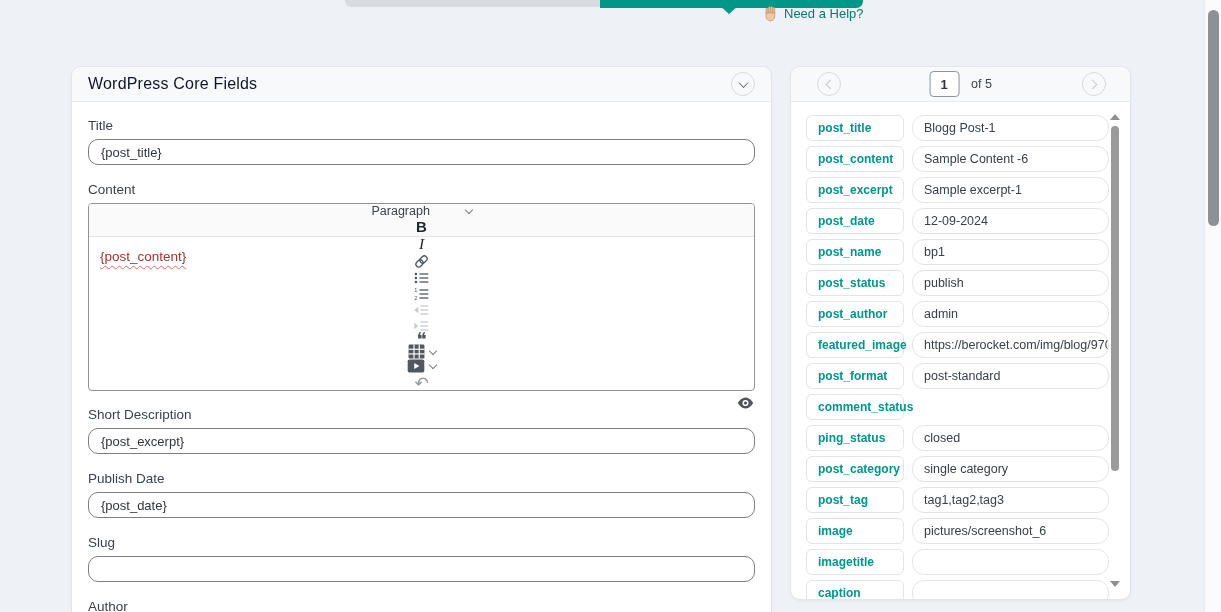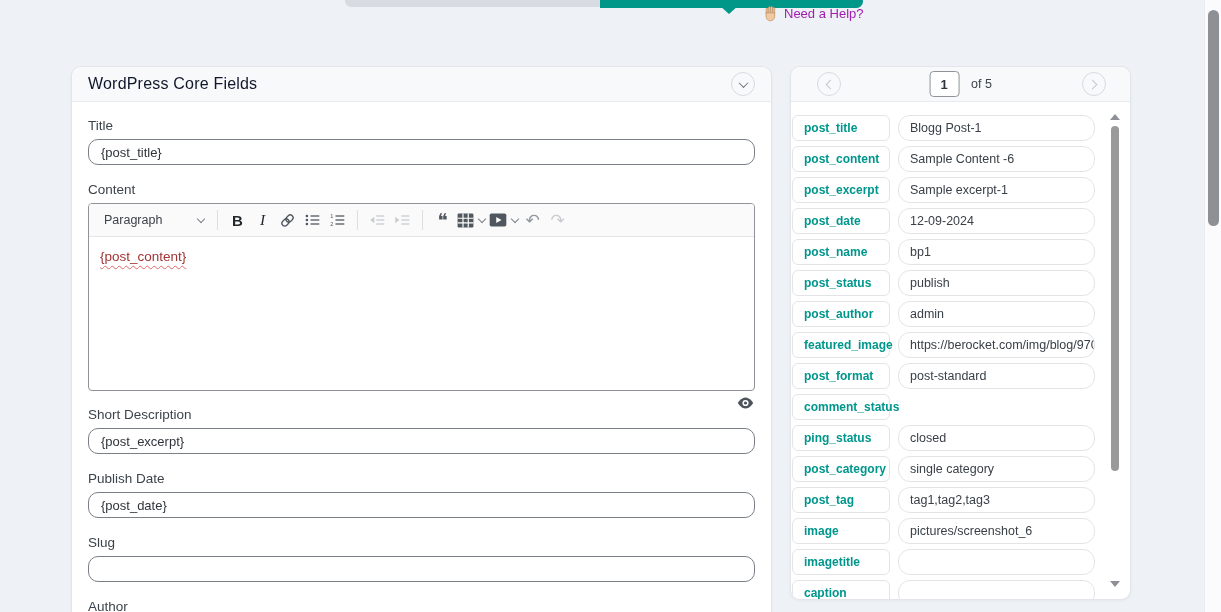--- a/index.html
+++ b/index.html
@@ -10,21 +10,21 @@
     position: relative;
     color: #3c434a;
   }
 
   
   .progress-track { position: absolute; left: 345px; top: -5px; width: 517px; height: 12px; background: #d8dce2; border-radius: 6px; }
   .progress-fill  { position: absolute; left: 600px; top: -5px; width: 263px; height: 13px; background: #009688; border-radius: 0 7px 7px 0; }
   .progress-pointer { position: absolute; left: 719px; top: 5px; width: 0; height: 0;
     border-left: 10px solid transparent; border-right: 10px solid transparent; border-top: 9px solid #009688; }
   .help-wrap { position: absolute; left: 763px; top: 5px; display: flex; align-items: center; gap: 5px; }
-  .help-link { color: #a21caf; font-size: 13px; text-decoration: none; cursor: pointer; }
+  .help-link { color: #0f766e; font-size: 13px; text-decoration: none; cursor: pointer; }
 
   
   .panel { position: absolute; background: #fff; border: 1px solid #e2e5ea; border-radius: 10px;
     box-shadow: 0 1px 3px rgba(25,35,60,.05); }
   .panel-header { height: 35px; background: #f8f9fb; border-bottom: 1px solid #e7eaee;
     border-radius: 10px 10px 0 0; display: flex; align-items: center; padding: 0 16px; position: relative; }
 
   .left-panel { left: 71px; top: 66px; width: 701px; height: 600px; }
   .left-title { font-size: 16px; font-weight: 500; color: #0f172a; letter-spacing: .2px; }
   .circle-btn { width: 24px; height: 24px; border-radius: 50%; border: 1px solid #d6dade;
@@ -37,21 +37,21 @@
 
   .left-body { padding: 16px; }
   .field-block { margin-bottom: 17px; }
   .field-label { font-size: 13.5px; color: #3c434a; margin-bottom: 6px; }
   .text-input { width: 100%; height: 26px; border: 1px solid #7b8087; border-radius: 10px;
     padding: 0 12px; font-size: 13px; color: #2f353b; background: #fff; font-family: inherit; outline: none; }
 
   
   .editor { border: 1px solid #8f9398; border-radius: 4px; overflow: hidden; margin-bottom: 16px; }
   .editor-toolbar { height: 33px; background: #fafafb; border-bottom: 1px solid #e6e6e8;
-    display: flex; align-items: center; padding: 0 9px; }
+    display: flex; align-items: center; padding: 0 9px; flex-direction: column; }
   .para-select { display: flex; align-items: center; justify-content: space-between; width: 112px;
     font-size: 12.5px; color: #3c434a; padding: 0 6px; cursor: pointer; }
   .mini-chev { width: 6px; height: 6px; border-right: 1.5px solid #7b8187; border-bottom: 1.5px solid #7b8187;
     transform: rotate(45deg); margin-top: -2px; }
   .tb-sep { width: 1px; height: 20px; background: #dcdee1; margin: 0 7px; }
   .tb-btn { min-width: 25px; height: 26px; display: flex; align-items: center; justify-content: center;
     background: none; border: none; cursor: pointer; color: #50575e; padding: 0 2px; }
   .tb-bold { font-weight: 800; font-size: 15px; color: #23282d; }
   .tb-italic { font-style: italic; font-size: 15.5px; font-family: "Liberation Serif", serif; color: #23282d; }
   .tb-quote { font-size: 19px; line-height: 10px; color: #50575e; font-family: "DejaVu Sans", sans-serif; }
@@ -66,21 +66,21 @@
   
   .right-panel { left: 790px; top: 66px; width: 341px; height: 534px; overflow: hidden; }
   .pager-prev { position: absolute; left: 26px; top: 5px; }
   .pager-next { position: absolute; right: 24px; top: 5px; }
   .pager-center { position: absolute; left: 50%; top: 50%; transform: translate(-50%,-50%);
     display: flex; align-items: center; gap: 12px; }
   .page-input { width: 30px; height: 26px; border: 1px solid #8f9398; border-radius: 4px;
     text-align: center; font-weight: bold; font-size: 13px; color: #2f353b; font-family: inherit; outline: none; }
   .of-label { font-size: 12.5px; font-weight: normal; color: #3c434a; }
 
-  .rows { position: absolute; top: 48px; left: 1px; width: 303px; }
+  .rows { position: absolute; top: 48px; left: 15px; width: 303px; }
   .map-row { display: flex; gap: 8px; margin-bottom: 5px; }
   .map-name { width: 98px; height: 26px; border: 1px solid #e3e4e6; border-radius: 6px; background: #fff;
     display: flex; align-items: center; padding: 0 11px; font-size: 12px; font-weight: bold; color: #00968c;
     cursor: grab; white-space: nowrap; }
   .map-value { flex: 1; height: 26px; border: 1px solid #e3e4e6; border-radius: 12px;
     display: flex; align-items: center; padding: 0 11px; font-size: 12.5px; color: #3a4047;
     white-space: nowrap; overflow: hidden; }
 
   .panel-scroll { position: absolute; right: 10px; top: 47px; bottom: 12px; width: 10px; }
   .tri-up, .tri-down { width: 0; height: 0; border-left: 5px solid transparent; border-right: 5px solid transparent; margin: 0 auto; cursor: pointer; }

